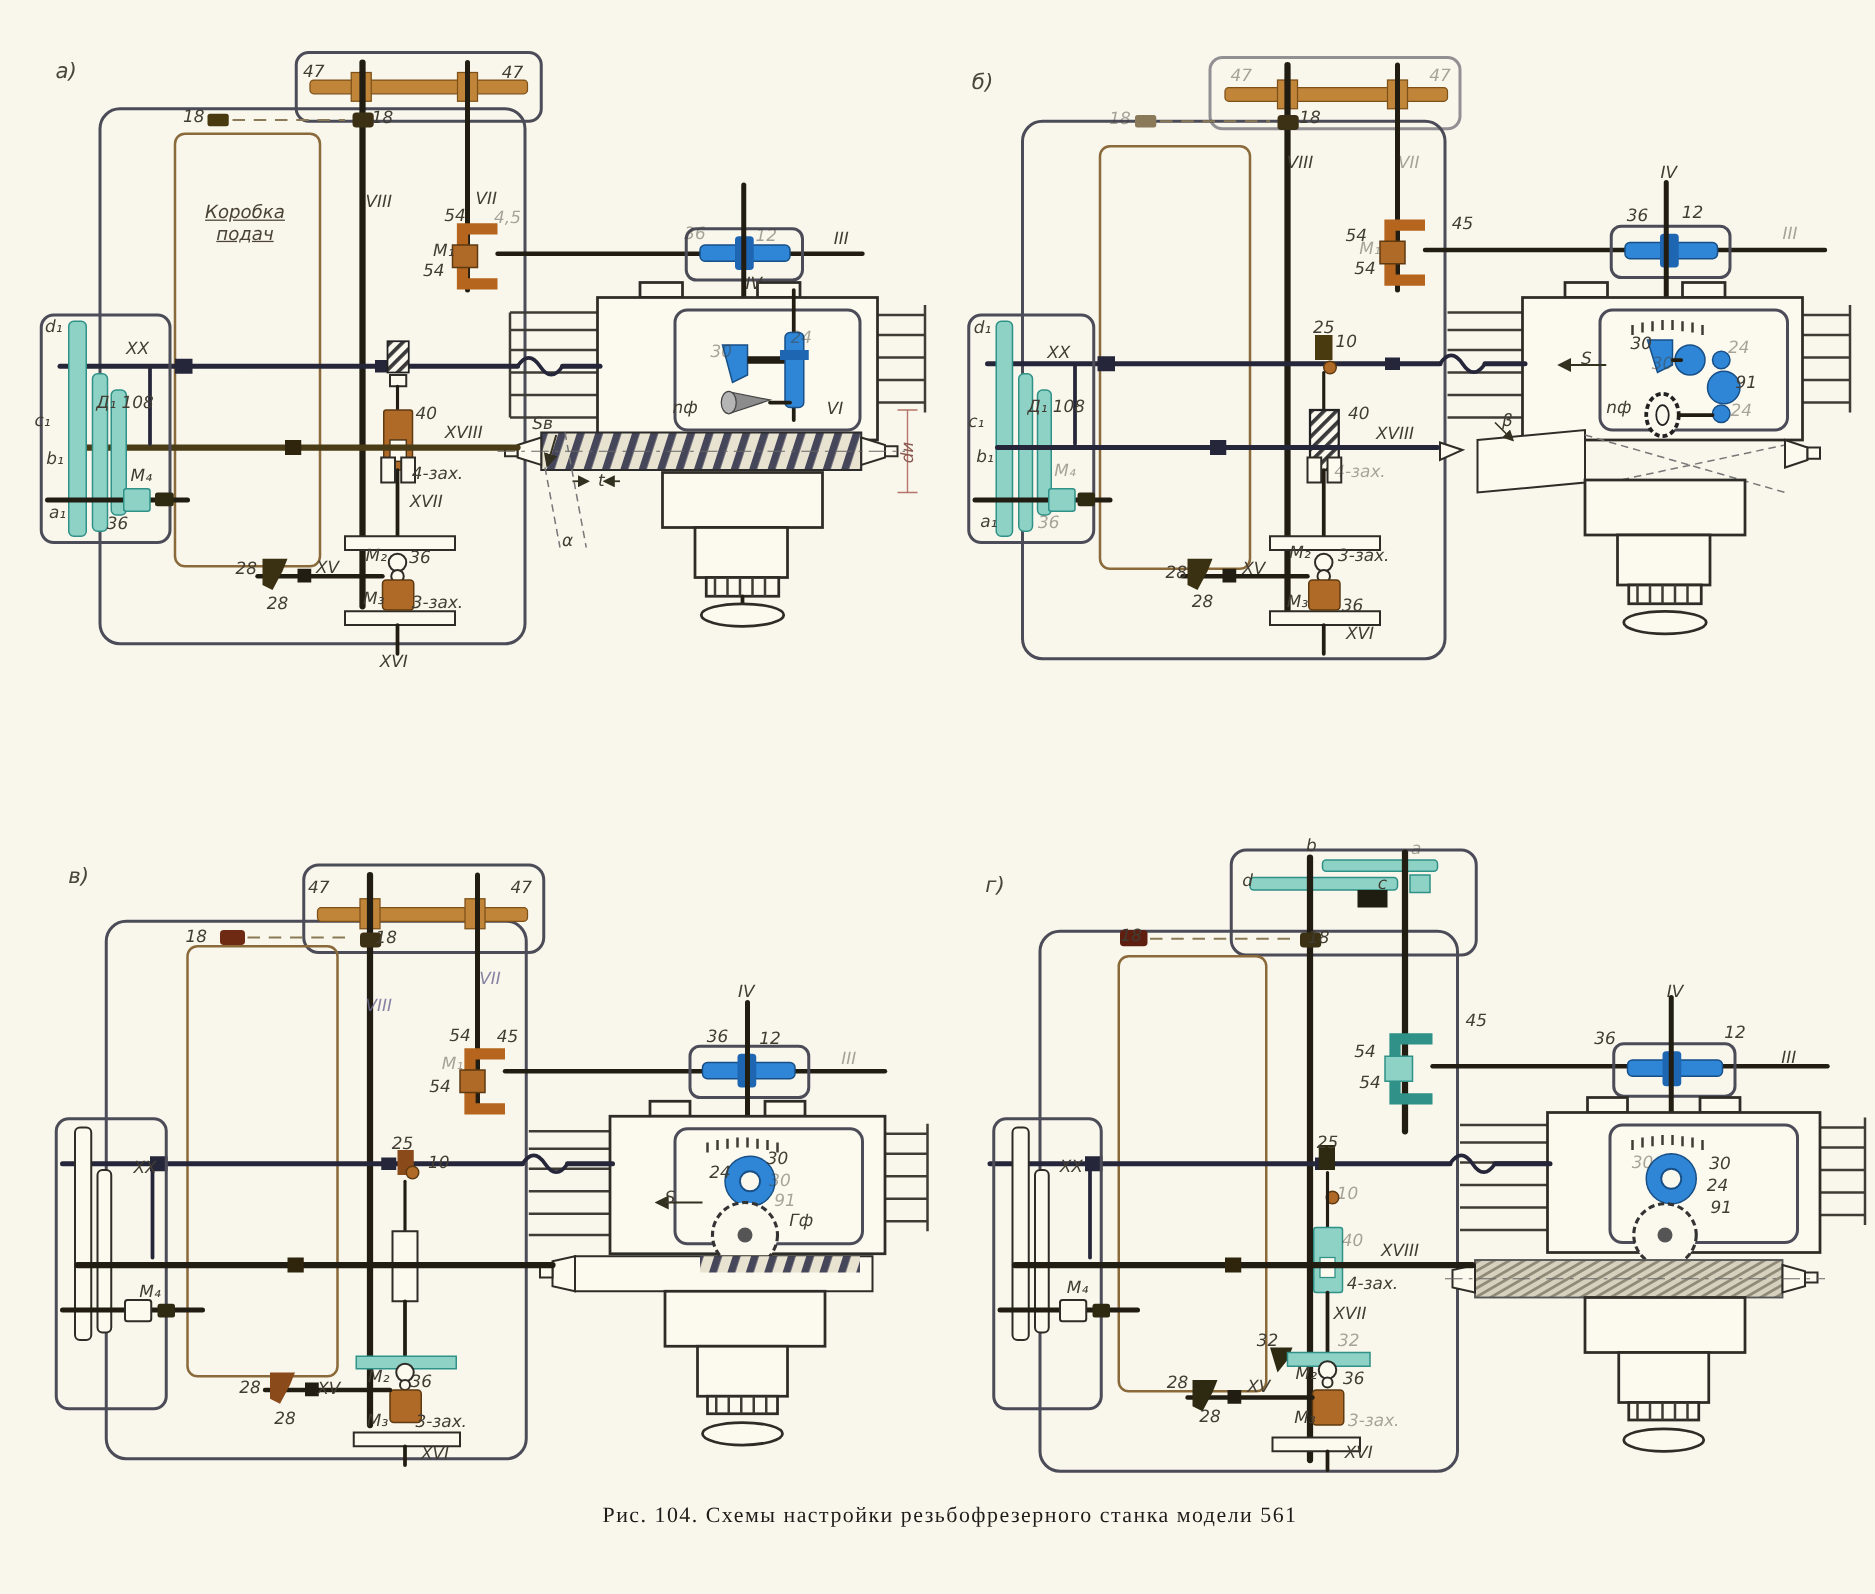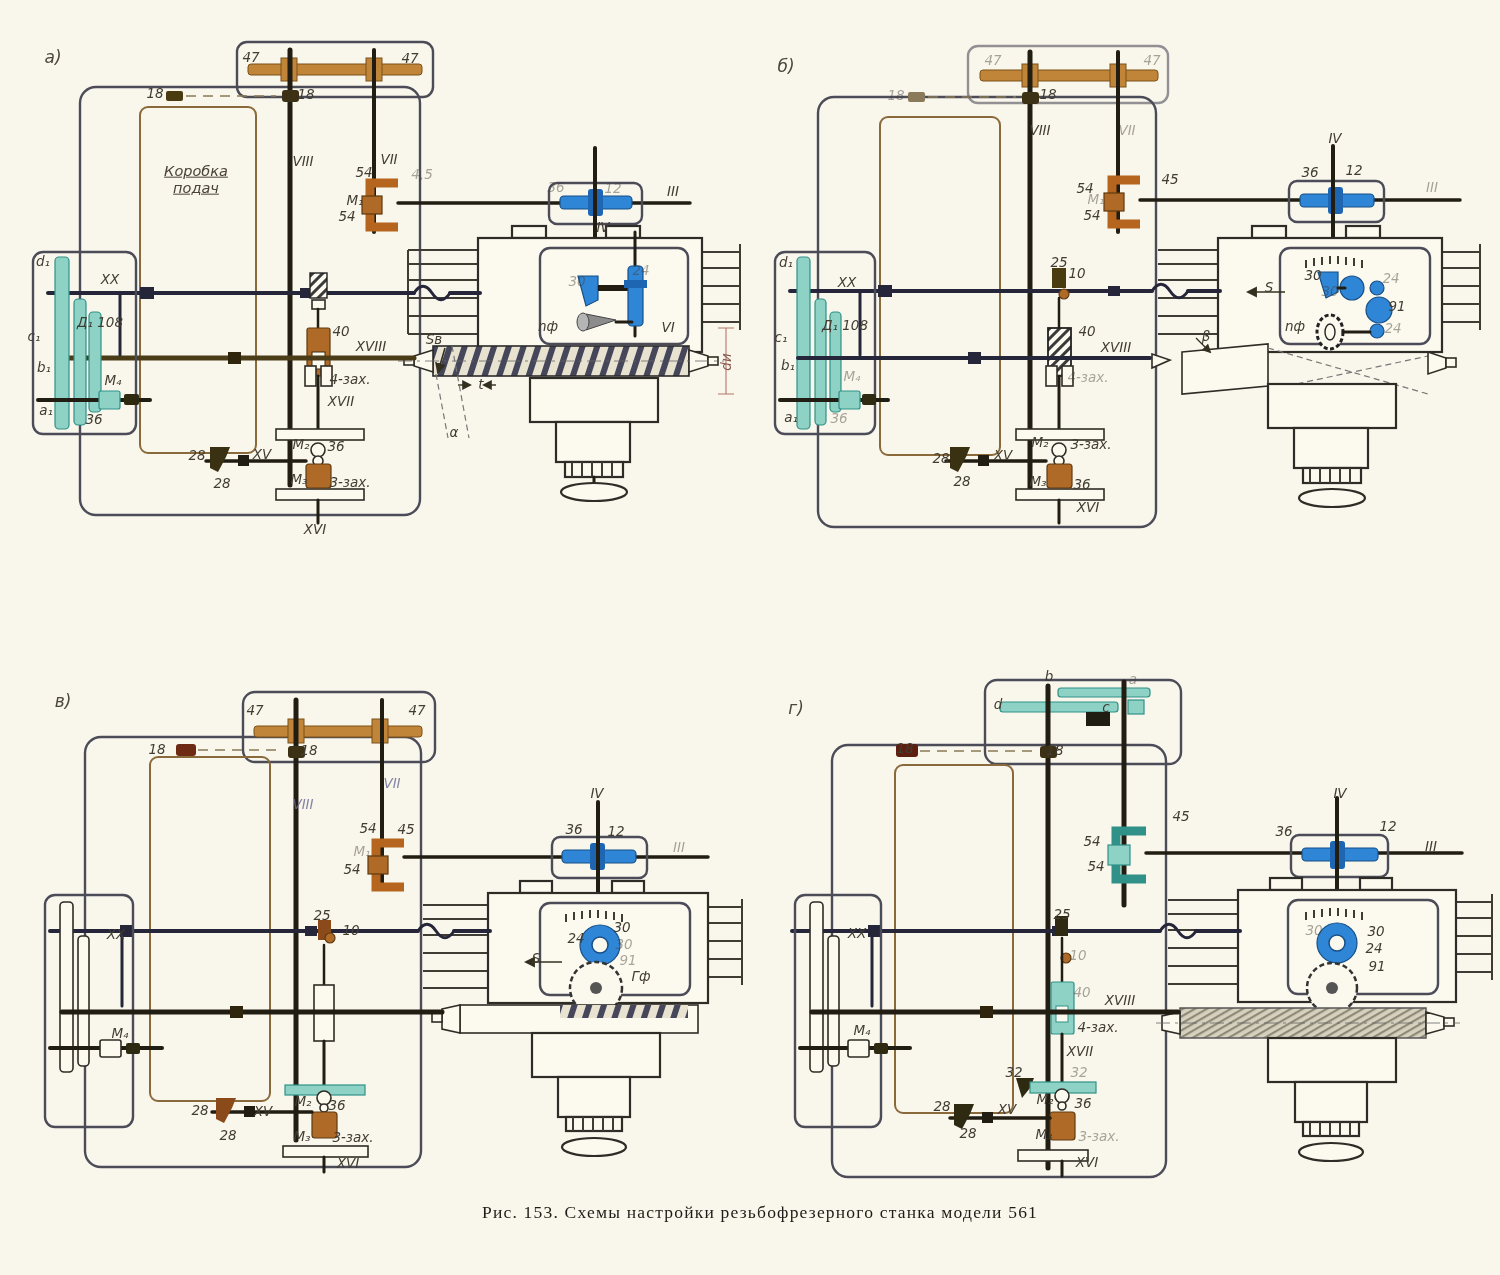--- a/index.html
+++ b/index.html
@@ -368,21 +368,21 @@
 </svg>
 
 <div id="labels" style="position:absolute;left:0;top:0;width:1500px;height:1275px;">
       <span class="lbl big" style="left: 53px; top: 59px;">а)</span>
       <span class="lbl" style="left: 251px; top: 59px;">47</span>
       <span class="lbl" style="left: 410px; top: 60px;">47</span>
       <span class="lbl" style="left: 155px; top: 95px;">18</span>
       <span class="lbl" style="left: 306px; top: 96px;">18</span>
       <span class="lbl" style="left: 303px; top: 163px;">VIII</span>
       <span class="lbl" style="left: 389px; top: 161px;">VII</span>
-      <span class="lbl faded" style="left: 422px; top: 176px;">4,5</span>
+      <span class="lbl faded" style="left: 406px; top: 176px;">4,5</span>
       <span class="lbl" style="left: 364px; top: 174px;">54</span>
       <span class="lbl" style="left: 355px; top: 202px;">M₁</span>
       <span class="lbl" style="left: 347px; top: 218px;">54</span>
       <span class="lbl box" style="left: 196px; top: 181px; text-decoration: underline;">Коробка
 подач</span>
       <span class="lbl" style="left: 673px; top: 193px;">III</span>
       <span class="lbl faded" style="left: 556px; top: 189px;">36</span>
       <span class="lbl faded" style="left: 613px; top: 190px;">12</span>
       <span class="lbl" style="left: 603px; top: 229px;">IV</span>
       <span class="lbl faded" style="left: 577px; top: 283px;">30</span>
@@ -521,15 +521,15 @@
       <span class="lbl" style="left: 1045px; top: 1101px;">M₂</span>
       <span class="lbl" style="left: 1083px; top: 1105px;">36</span>
       <span class="lbl" style="left: 1044px; top: 1136px;">M₃</span>
       <span class="lbl faded" style="left: 1099px; top: 1138px;">3-зах.</span>
       <span class="lbl" style="left: 942px; top: 1108px;">28</span>
       <span class="lbl" style="left: 968px; top: 1135px;">28</span>
       <span class="lbl" style="left: 1007px; top: 1111px;">XV</span>
       <span class="lbl" style="left: 1087px; top: 1164px;">XVI</span>
     </div>
 
-<div id="caption">Рис. 153. Схемы настройки резьбофрезерного станка модели 561</div>
+<div id="caption">Рис. 104. Схемы настройки резьбофрезерного станка модели 561</div>
 
 </div>
 
 </body></html>

